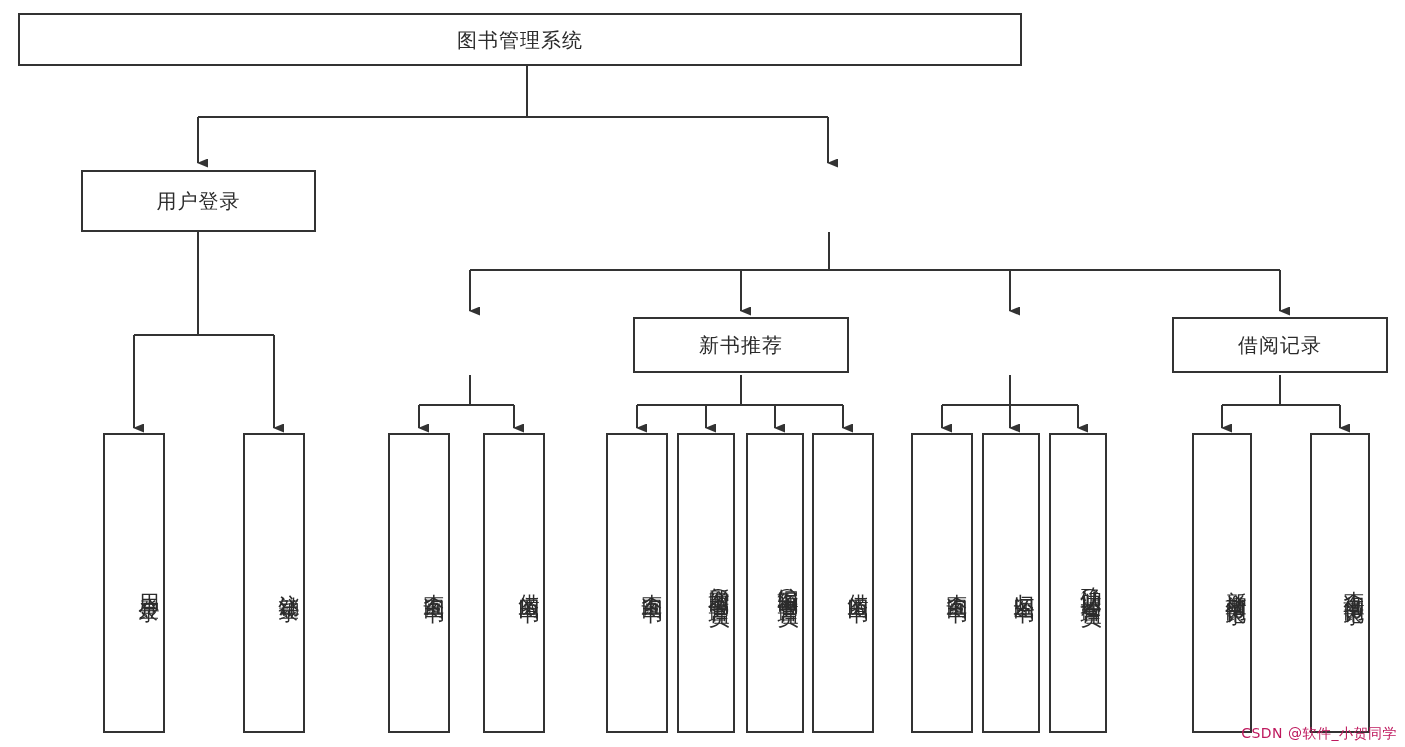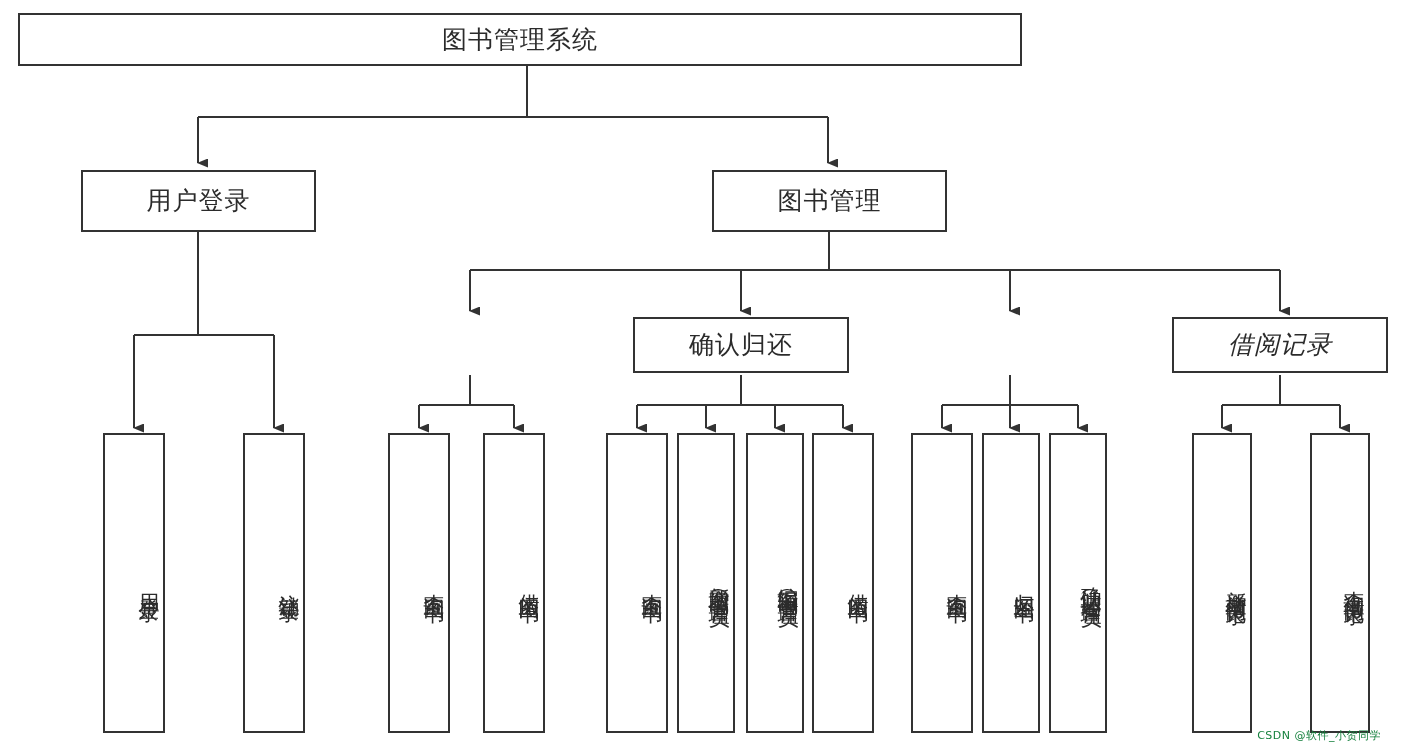--- a/index.html
+++ b/index.html
@@ -31,21 +31,21 @@
     position: absolute;
     box-sizing: border-box;
     border: 2px solid #333333;
     background: #ffffff;
     display: flex;
     align-items: center;
     justify-content: center;
     color: #2b2b2b;
   }
   .node-box.horiz {
-    font-size: 25px;
+    font-size: 20px;
     letter-spacing: 1px;
     line-height: 1.2;
   }
   .node-box.vert {
     writing-mode: vertical-rl;
     text-orientation: upright;
     font-size: 21px;
     letter-spacing: 3px;
     padding-top: 6px;
     padding-bottom: 6px;
@@ -56,24 +56,24 @@
     display: block;
     text-align: center;
     white-space: nowrap;
   }
   .vert .node-label {
     writing-mode: vertical-rl;
     text-orientation: upright;
   }
   #watermark {
     position: absolute;
-    right: 24px;
+    right: 8px;
     bottom: 4px;
-    font-size: 11px;
-    color: #15803d;
+    font-size: 14px;
+    color: #be185d;
     letter-spacing: 0.5px;
     white-space: nowrap;
     pointer-events: none;
   }
 </style>
 </head>
 <body>
 
 <div id="diagram-root">
 
@@ -129,28 +129,25 @@
     </g>
   </svg>
 
   <div class="node-box horiz" style="left:18px; top:13px; width:1004px; height:53px;">
     <span class="node-label">图书管理系统</span>
   </div>
 
   <div class="node-box horiz" style="left:81px; top:170px; width:235px; height:62px;">
     <span class="node-label">用户登录</span>
   </div>
-  <div class="node-box horiz" style="left:712px; top:170px; width:235px; height:62px;">
-    <span class="node-label">图书管理</span>
-  </div>
 
   <div class="node-box horiz" style="left:633px; top:317px; width:216px; height:56px;">
-    <span class="node-label">确认归还</span>
+    <span class="node-label">新书推荐</span>
   </div>
-  <div class="node-box horiz" style="left:1172px; top:317px; width:216px; height:56px;font-style:italic;">
+  <div class="node-box horiz" style="left:1172px; top:317px; width:216px; height:56px;">
     <span class="node-label">借阅记录</span>
   </div>
 
   <div class="node-box vert" style="left:103px; top:433px; width:62px; height:300px;">
     <span class="node-label">用户登录</span>
   </div>
   <div class="node-box vert" style="left:243px; top:433px; width:62px; height:300px;">
     <span class="node-label">注销登录</span>
   </div>
 

